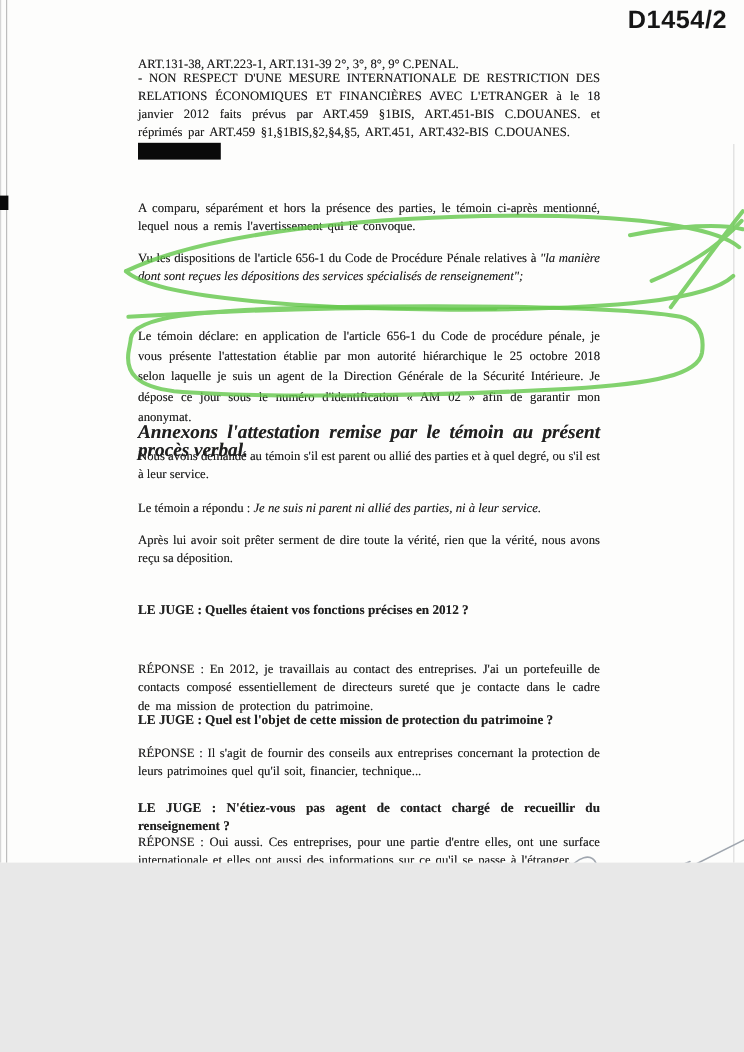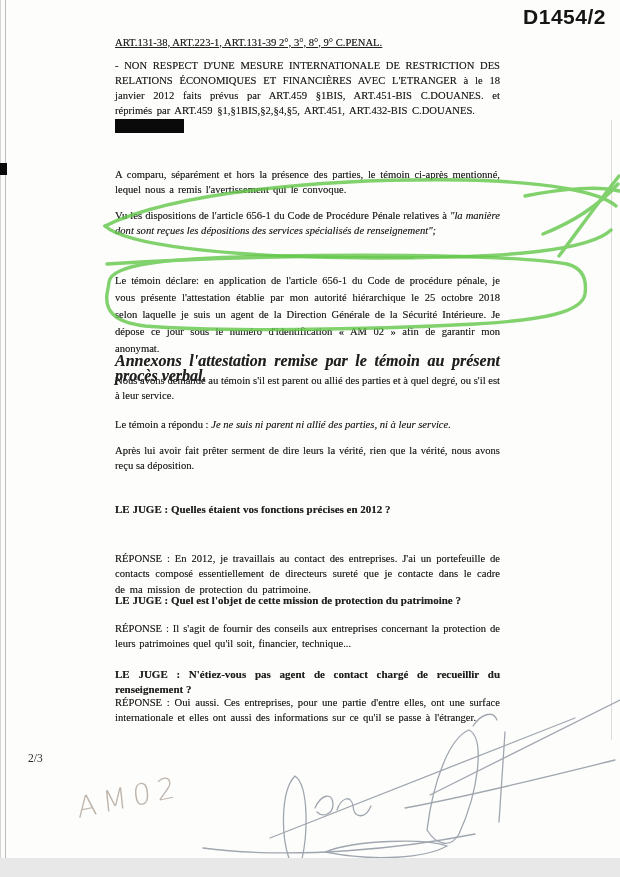--- a/index.html
+++ b/index.html
@@ -1,34 +1,34 @@
 <!DOCTYPE html>
 <html><head>
 <meta charset="utf-8">
 <style>
   html,body{margin:0;padding:0;background:#e8e8e8;}
   .page{
-    position:relative;width:620px;height:858px;margin:0 auto;
+    position:relative;width:620px;height:719px;margin:0 auto;
     background:#fdfdfc;overflow:hidden;
     font-family:"Liberation Serif", serif;color:#202020;
   }
   .edge-left{position:absolute;left:5px;top:0;width:1px;height:877px;background:#bdbdbd;}
   .edge-left2{position:absolute;left:0;top:0;width:1px;height:877px;background:#d6d6d6;}
   .edge-right{position:absolute;left:611px;top:120px;width:1px;height:620px;background:#dddddd;}
   .doc-ref{
     position:absolute;right:14px;top:5px;
     font-family:"Liberation Sans", sans-serif;font-weight:bold;
     font-size:21px;letter-spacing:.5px;color:#161616;
   }
   .block{
     position:absolute;left:115px;width:385px;
     font-size:10.6px;line-height:15.3px;text-align:justify;
     text-shadow:0 0 .5px rgba(45,45,45,.55);
   }
-  .b-penal{top:24px;text-decoration:underline;}
+  .b-penal{top:36px;}
   .b-infraction{top:47px;word-spacing:2px;}
   .b-comparution{top:139px;word-spacing:1.5px;margin-top:28px;}
   .b-vu{top:197px;}
   .b-declaration{top:261px;line-height:17px;word-spacing:1.5px;}
   .b-annexe{top:337px;font-weight:bold;font-style:italic;font-size:16px;}
   .b-parente{top:362px;}
   .b-repondu{top:406px;}
   .b-serment{top:432px;}
   .b-q1{top:491px;} .b-a1{top:519px;word-spacing:2px;margin-top:32px;}
   .b-q2{top:582px;} .b-a2{top:610px;word-spacing:1px;}
@@ -75,21 +75,21 @@
   <p class="block b-vu"><span>Vu les dispositions de l'article 656-1 du Code de Procédure Pénale relatives à </span><span class="it">"la manière dont sont reçues les dépositions des services spécialisés de renseignement";</span></p>
 
   <p class="block b-declaration"><span>Le témoin déclare: en application de l'article 656-1 du Code de procédure pénale, je vous présente l'attestation établie par mon autorité hiérarchique le 25 octobre 2018 selon laquelle je suis un agent de la Direction Générale de la Sécurité Intérieure. Je dépose ce jour sous le numéro d'identification </span><span class="bd">« AM 02 »</span><span> afin de garantir mon anonymat.</span></p>
 
   <p class="block b-annexe">Annexons l'attestation remise par le témoin au présent procès verbal.</p>
 
   <p class="block b-parente">Nous avons demandé au témoin s'il est parent ou allié des parties et à quel degré, ou s'il est à leur service.</p>
 
   <p class="block b-repondu"><span>Le témoin a répondu : </span><span class="it">Je ne suis ni parent ni allié des parties, ni à leur service.</span></p>
 
-  <p class="block b-serment">Après lui avoir fait prêter serment de dire leurs la vérité, rien que la vérité, nous avons reçu sa déposition.</p>
+  <p class="block b-serment">Après lui avoir soit prêter serment de dire toute la vérité, rien que la vérité, nous avons reçu sa déposition.</p>
 
   <p class="block b-q1 q">LE JUGE : Quelles étaient vos fonctions précises en 2012 ?</p>
   <p class="block b-a1">RÉPONSE : En 2012, je travaillais au contact des entreprises. J'ai un portefeuille de contacts composé essentiellement de directeurs sureté que je contacte dans le cadre de ma mission de protection du patrimoine.</p>
 
   <p class="block b-q2 q">LE JUGE : Quel est l'objet de cette mission de protection du patrimoine ?</p>
   <p class="block b-q3 q">LE JUGE : N'étiez-vous pas agent de contact chargé de recueillir du renseignement ?</p>
 
   <p class="block b-a2">RÉPONSE : Il s'agit de fournir des conseils aux entreprises concernant la protection de leurs patrimoines quel qu'il soit, financier, technique...</p>
   <p class="block b-a3">RÉPONSE : Oui aussi. Ces entreprises, pour une partie d'entre elles, ont une surface internationale et elles ont aussi des informations sur ce qu'il se passe à l'étranger.</p>
 

